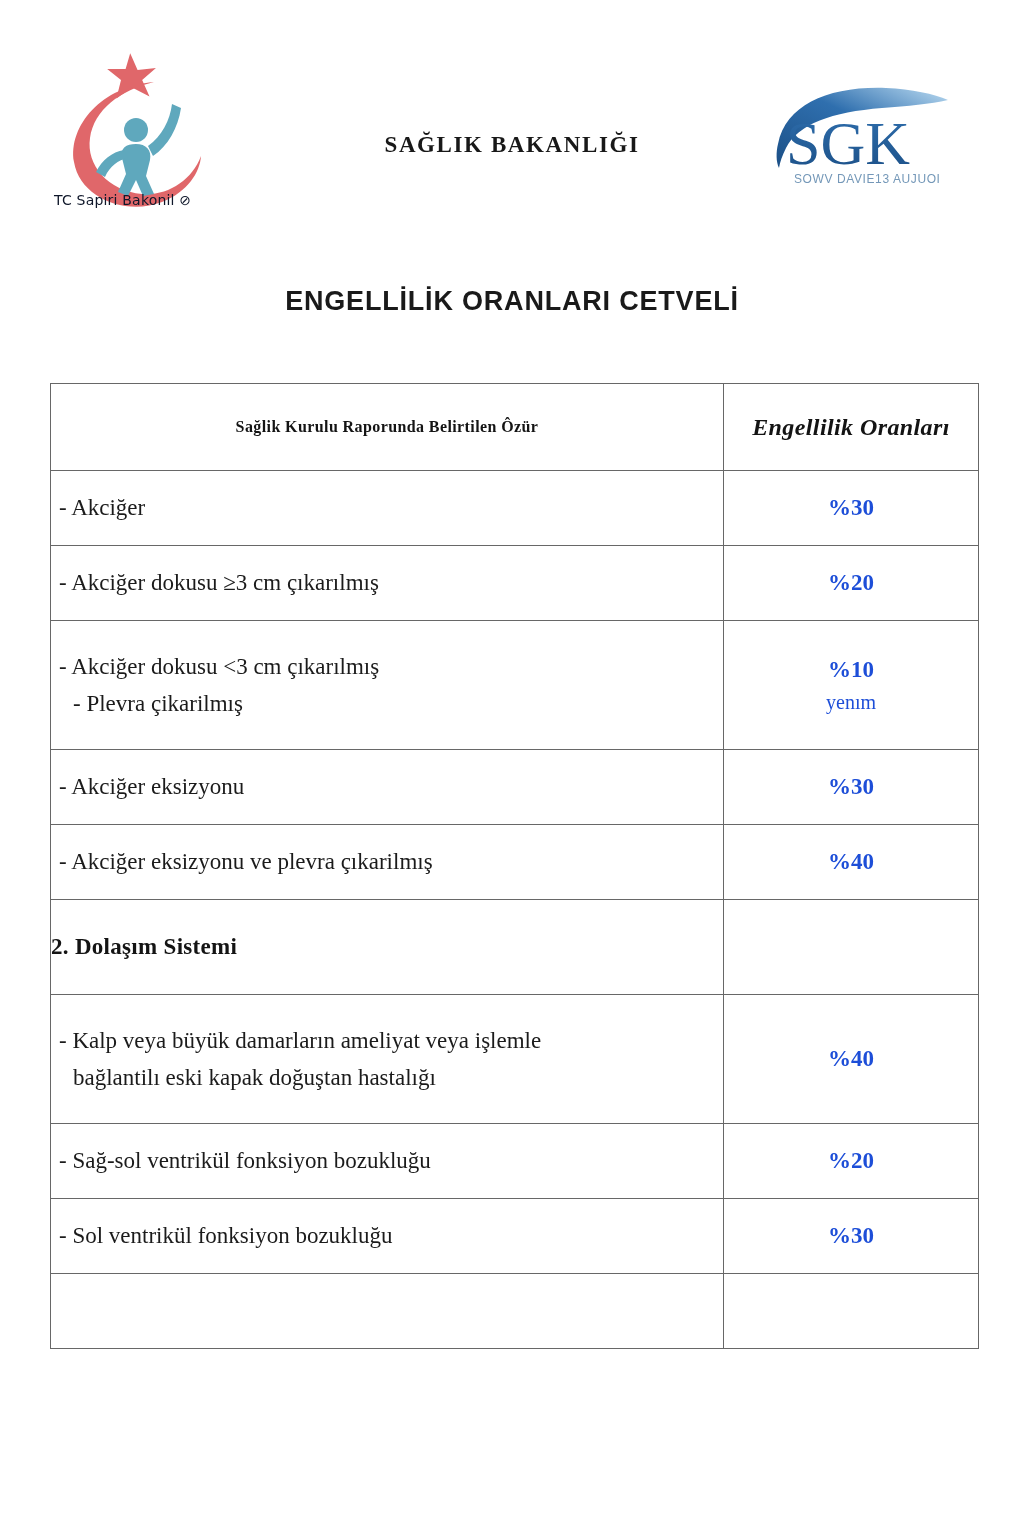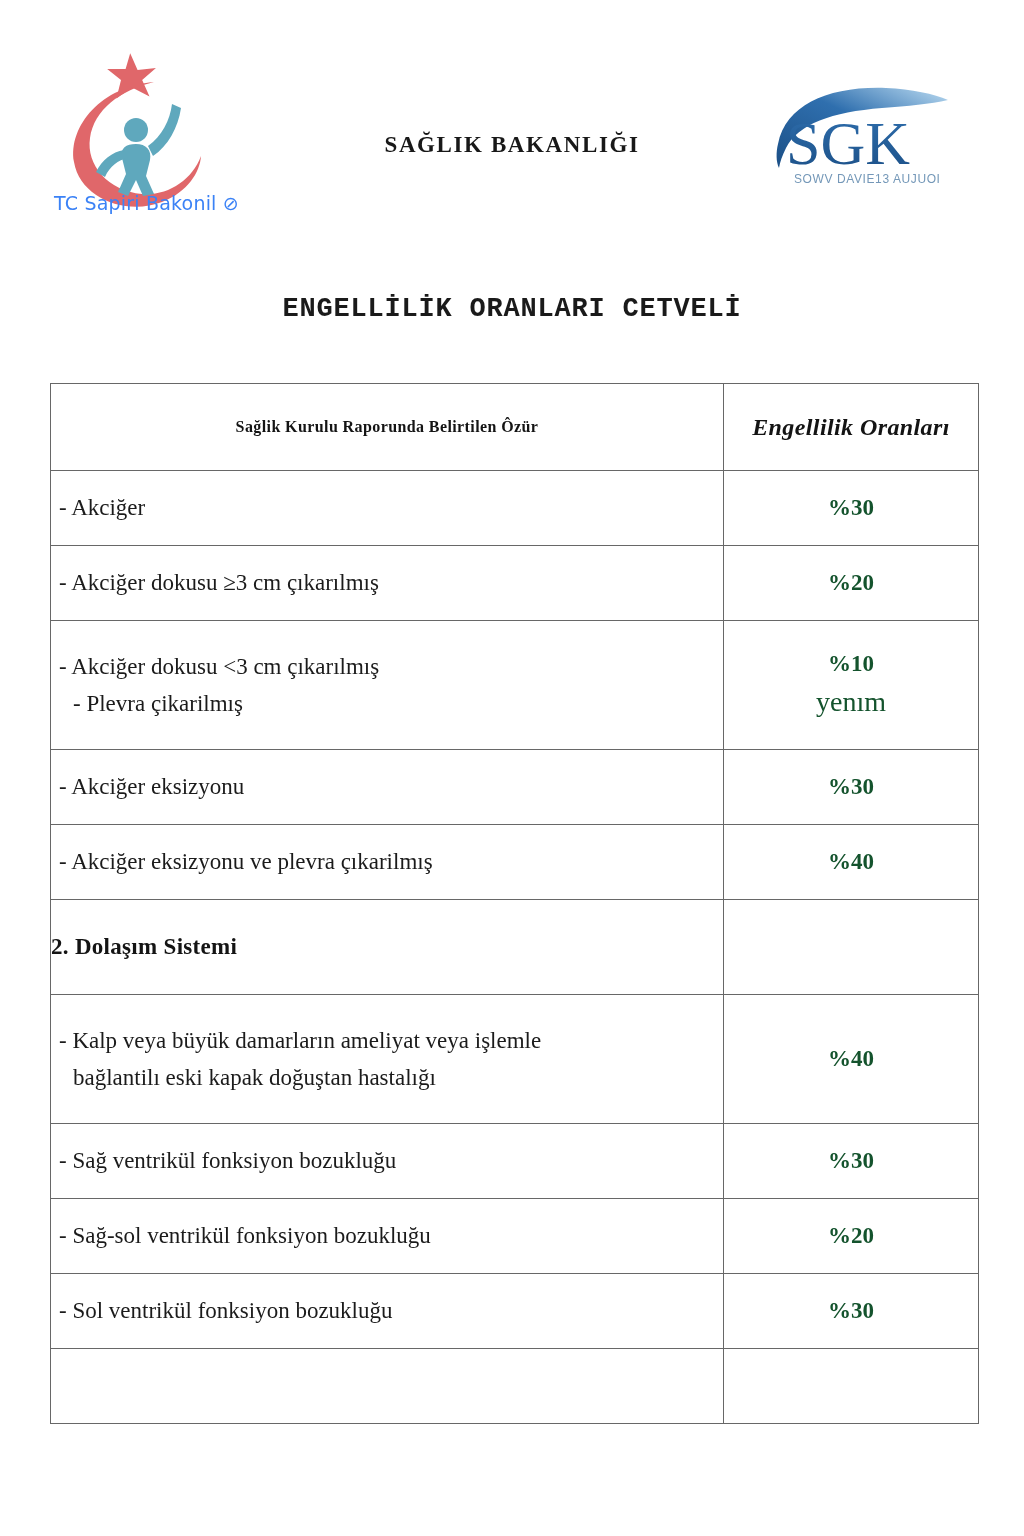--- a/index.html
+++ b/index.html
@@ -28,22 +28,22 @@
     top: 48px;
     width: 180px;
     height: 170px;
   }
   .moh-logo svg { display: block; }
   .moh-caption {
     position: absolute;
     left: 54px;
     top: 192px;
     font-family: "DejaVu Sans", sans-serif;
-    font-size: 19px;
-    color: #3b82f6;
+    font-size: 14px;
+    color: #0f172a;
     letter-spacing: 0.2px;
     white-space: nowrap;
   }
 
   .ministry-title {
     position: absolute;
     left: 0;
     right: 0;
     top: 112px;
     text-align: center;
@@ -62,23 +62,23 @@
     width: 185px;
     height: 115px;
   }
   .sgk-logo svg { display: block; }
 
   
   .doc-title {
     position: absolute;
     left: 0;
     right: 0;
-    top: 294px;
-    text-align: center;
-    font-family: Liberation Mono, monospace;
+    top: 286px;
+    text-align: center;
+    font-family: Liberation Sans, sans-serif;
     font-weight: bold;
     font-size: 27px;
     letter-spacing: 0.8px;
     color: #1a1a1a;
   }
 
   
   .ratings-table {
     position: absolute;
     left: 50px;
@@ -124,27 +124,27 @@
     color: #1b1b1b;
   }
   .item-cell.two-line { height: 128px; }
   .item-cell .ln { display: block; white-space: nowrap; margin-left: 8px; }
   .item-cell .ln.indent { padding-left: 14px; }
 
   .ratio-cell {
     text-align: center;
     font-weight: bold;
     font-size: 23px;
-    color: #14532d;
+    color: #1d4ed8;
     line-height: 1.5;
   }
   .ratio-cell .note {
     display: block;
     font-weight: normal;
-    font-size: 28px;
+    font-size: 20px;
   }
   .ratio-cell.empty { }
 </style>
 </head>
 <body>
 
 <div class="page-header">
 
   <div class="moh-logo">
     <svg width="180" height="170" viewBox="0 0 180 170">
@@ -238,26 +238,20 @@
       </tr>
       <tr>
         <td class="item-cell two-line">
           <span class="ln">- Kalp  veya büyük damarların ameliyat veya işlemle</span>
           <span class="ln indent">bağlantilı eski kapak doğuştan hastalığı</span>
         </td>
         <td class="ratio-cell"><span>%40</span></td>
       </tr>
       <tr>
         <td class="item-cell">
-          <span class="ln">- Sağ ventrikül fonksiyon bozukluğu</span>
-        </td>
-        <td class="ratio-cell"><span>%30</span></td>
-      </tr>
-      <tr>
-        <td class="item-cell">
           <span class="ln">- Sağ-sol ventrikül fonksiyon bozukluğu</span>
         </td>
         <td class="ratio-cell"><span>%20</span></td>
       </tr>
       <tr>
         <td class="item-cell">
           <span class="ln">- Sol ventrikül fonksiyon bozukluğu</span>
         </td>
         <td class="ratio-cell"><span>%30</span></td>
       </tr>

